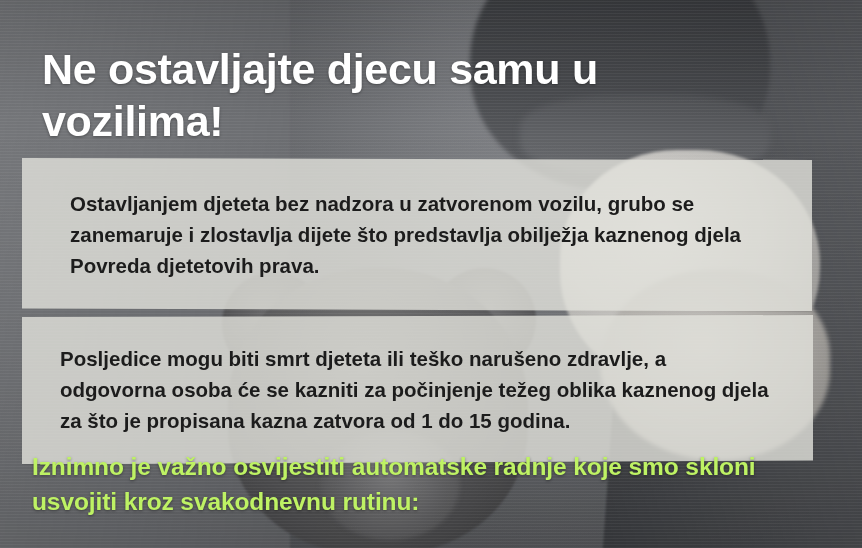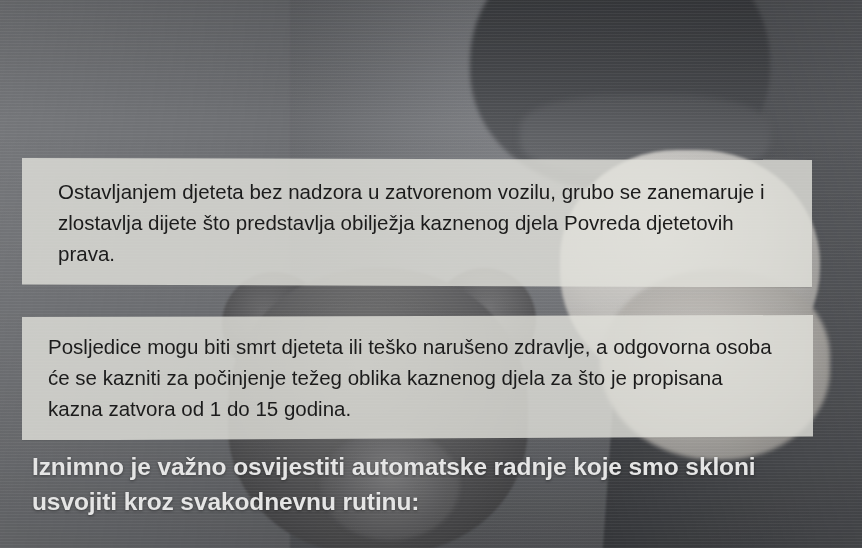--- a/index.html
+++ b/index.html
@@ -177,29 +177,30 @@
     padding: 18px 34px 18px 36px;
     clip-path: polygon(0 0, 100% 2px, 100% 100%, 0 calc(100% - 3px));
   }
   .panel-2 {
     top: 315px;
     width: 791px;
     padding: 16px 30px 16px 26px;
     clip-path: polygon(0 2px, 100% 0, 100% calc(100% - 4px), 0 100%);
   }
   .panel p {
-    margin: 0;
+    margin: 12px;
+    font-weight: bold;
   }
 
   .footnote {
     position: absolute;
     left: 32px;
     top: 450px;
     width: 800px;
-    color: #e5e5e5;
+    color: #bef264;
     font-size: 24.5px;
     line-height: 1.42;
     font-weight: bold;
     letter-spacing: -0.1px;
     text-shadow: 0 1px 3px rgba(0,0,0,0.4);
   }
 </style>
 </head>
 <body>
 
@@ -214,20 +215,21 @@
   <div class="bg-hand-2"></div>
   <div class="bg-bear-ear-l"></div>
   <div class="bg-bear-ear-r"></div>
   <div class="bg-bear-head"></div>
   <div class="bg-bear-muzzle"></div>
   <div class="bg-vignette"></div>
   <div class="bg-grain"></div>
 
   <div class="content">
 
+    <h1 class="headline">Ne ostavljajte djecu samu u vozilima!</h1>
 
     <div class="panel panel-1">
       <p>Ostavljanjem djeteta bez nadzora u zatvorenom vozilu, grubo se zanemaruje i zlostavlja dijete što predstavlja obilježja kaznenog djela Povreda djetetovih prava.</p>
     </div>
 
     <div class="panel panel-2">
       <p>Posljedice mogu biti smrt djeteta ili teško narušeno zdravlje, a odgovorna osoba će se kazniti za počinjenje težeg oblika kaznenog djela za što je propisana kazna zatvora od 1 do 15 godina.</p>
     </div>
 
     <div class="footnote">Iznimno je važno osvijestiti automatske radnje koje smo skloni usvojiti kroz svakodnevnu rutinu:</div>

